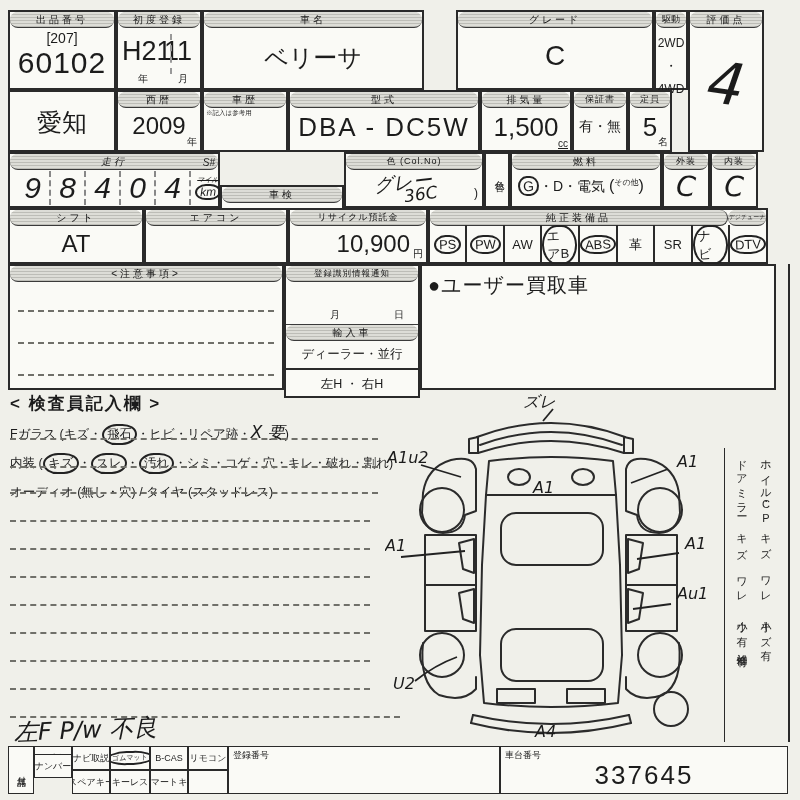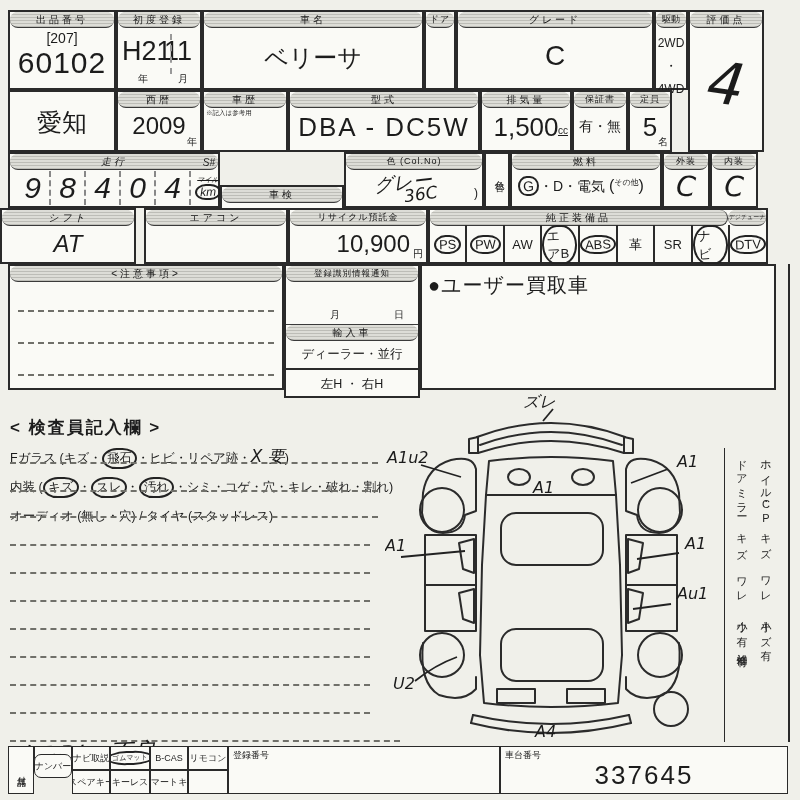--- a/index.html
+++ b/index.html
@@ -1,19 +1,19 @@
 <!DOCTYPE html>
 <html><head>
 <meta charset="utf-8">
 <style>
   html,body{margin:0;padding:0;}
   body{background:#e7e7e1;font-family:"Liberation Sans",sans-serif;color:#1c1c1c;}
   .sheet{position:relative;width:800px;height:800px;background:#f0f0ea;overflow:hidden;}
   .cell{position:absolute;background:#fafaf6;border:2px solid #2a2a2a;box-sizing:border-box;}
-  .nobg{background:transparent;border:none;margin-top:24px;}
+  .nobg{background:transparent;border:none;}
   .hdr{height:15px;display:flex;align-items:center;justify-content:center;
        font-size:10px;letter-spacing:3px;color:#161616;white-space:nowrap;overflow:hidden;
        background:repeating-linear-gradient(0deg,#bdbdb7 0 1px,#dddDD7 1px 3px),#ccccc6;
        border-bottom:1px solid #3a3a3a;border-radius:8px;}
   .hdr.small{letter-spacing:1px;font-size:9px;}
   .val{position:absolute;left:0;right:0;text-align:center;font-size:26px;}
   .tiny{font-size:8px;letter-spacing:0;}
   .hand{font-family:"DejaVu Sans",sans-serif;font-style:italic;color:#1b1b1b;}
   .circ{display:inline-block;border:2px solid #222;border-radius:50% / 58%;padding:0 3px;transform:rotate(-2deg);}
   .dash{position:absolute;border-top:2px dashed #70706a;height:0;}
@@ -45,23 +45,20 @@
     <div style="position:absolute;top:22px;bottom:14px;left:52px;border-left:2px dashed #999;"></div>
     <span class="lbl" style="left:20px;bottom:2px;">年</span>
     <span class="lbl" style="right:12px;bottom:2px;">月</span>
   </div>
 
   <div class="cell" style="left:202px;top:10px;width:222px;height:80px;">
     <div class="hdr">車名</div>
     <div class="val" style="top:30px;font-size:24px;">ベリーサ</div>
   </div>
 
-  <div class="cell" style="left:424px;top:10px;width:32px;height:80px;">
-    <div class="hdr small">ドア</div>
-  </div>
 
   <div class="cell" style="left:456px;top:10px;width:198px;height:80px;">
     <div class="hdr">グレード</div>
     <div class="val" style="top:28px;font-size:28px;">C</div>
   </div>
 
   <div class="cell" style="left:654px;top:10px;width:34px;height:80px;">
     <div class="hdr small" style="letter-spacing:0;">駆動</div>
     <div style="text-align:center;font-size:12px;line-height:1.9;margin-top:4px;">
       <div>2WD</div>
@@ -91,21 +88,21 @@
   </div>
 
   <div class="cell" style="left:288px;top:90px;width:192px;height:62px;">
     <div class="hdr">型式</div>
     <div class="val" style="top:20px;font-size:26px;letter-spacing:2px;">DBA - DC5W</div>
   </div>
 
   <div class="cell" style="left:480px;top:90px;width:92px;height:62px;">
     <div class="hdr">排気量</div>
     <div class="val" style="top:20px;font-size:26px;">1,500</div>
-    <span class="lbl tiny" style="right:2px;bottom:14px;text-decoration:underline;">cc</span>
+    <span class="lbl tiny" style="right:2px;bottom:1px;text-decoration:underline;">cc</span>
   </div>
 
   <div class="cell" style="left:572px;top:90px;width:56px;height:62px;">
     <div class="hdr small">保証書</div>
     <div class="val" style="top:26px;font-size:14px;">有・無</div>
   </div>
 
   <div class="cell" style="left:628px;top:90px;width:44px;height:62px;">
     <div class="hdr small">定員</div>
     <div class="val" style="top:20px;font-size:26px;">5</div>
@@ -156,21 +153,21 @@
   <div class="cell" style="left:662px;top:152px;width:48px;height:56px;">
     <div class="hdr small">外装</div>
     <div class="val hand" style="top:16px;font-size:28px;transform:rotate(4deg);">C</div>
   </div>
 
   <div class="cell" style="left:710px;top:152px;width:48px;height:56px;">
     <div class="hdr small">内装</div>
     <div class="val hand" style="top:16px;font-size:28px;transform:rotate(2deg);">C</div>
   </div>
 
-  <div class="cell" style="left:0;top:208px;width:136px;height:56px;font-style:italic;">
+  <div class="cell" style="left:8px;top:208px;width:136px;height:56px;">
     <div class="hdr">シフト</div>
     <div class="val" style="top:20px;font-size:24px;">AT</div>
   </div>
 
   <div class="cell" style="left:144px;top:208px;width:144px;height:56px;">
     <div class="hdr">エアコン</div>
   </div>
 
   <div class="cell" style="left:288px;top:208px;width:140px;height:56px;">
     <div class="hdr small">リサイクル預託金</div>
@@ -349,21 +346,21 @@
     </div>
   <div class="fcell" style="left:110px;top:746px;width:40px;height:24px;">
       <span class="circ" style="font-size:7px;">ゴムマット</span>
     </div>
   <div class="fcell" style="left:150px;top:746px;width:38px;height:24px;">
       <span>B-CAS</span>
     </div>
   <div class="fcell" style="left:188px;top:746px;width:40px;height:24px;">
       <span>リモコン</span>
     </div>
-  <div class="fcell" style="left:34px;top:754px;width:38px;height:24px;border-radius:7px;">
+  <div class="fcell" style="left:34px;top:754px;width:38px;height:24px;">
       <span>ナンバー</span>
     </div>
   <div class="fcell" style="left:72px;top:770px;width:38px;height:24px;">
       <span>スペアキー</span>
     </div>
   <div class="fcell" style="left:110px;top:770px;width:40px;height:24px;">
       <span>キーレス</span>
     </div>
   <div class="fcell" style="left:150px;top:770px;width:38px;height:24px;">
       <span>スマートキー</span>

